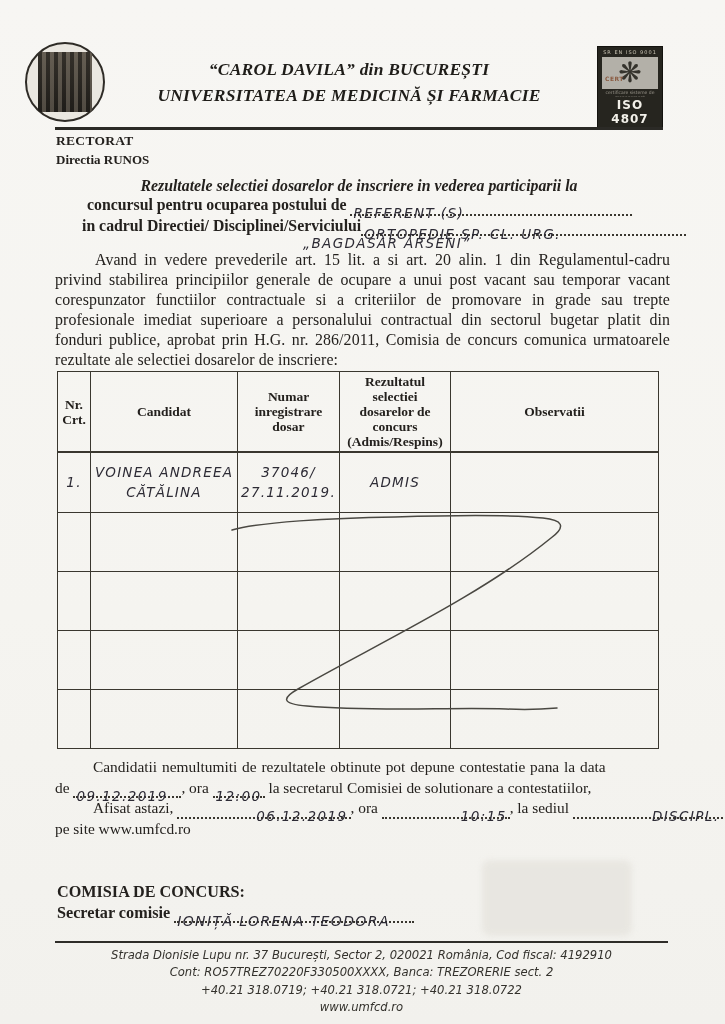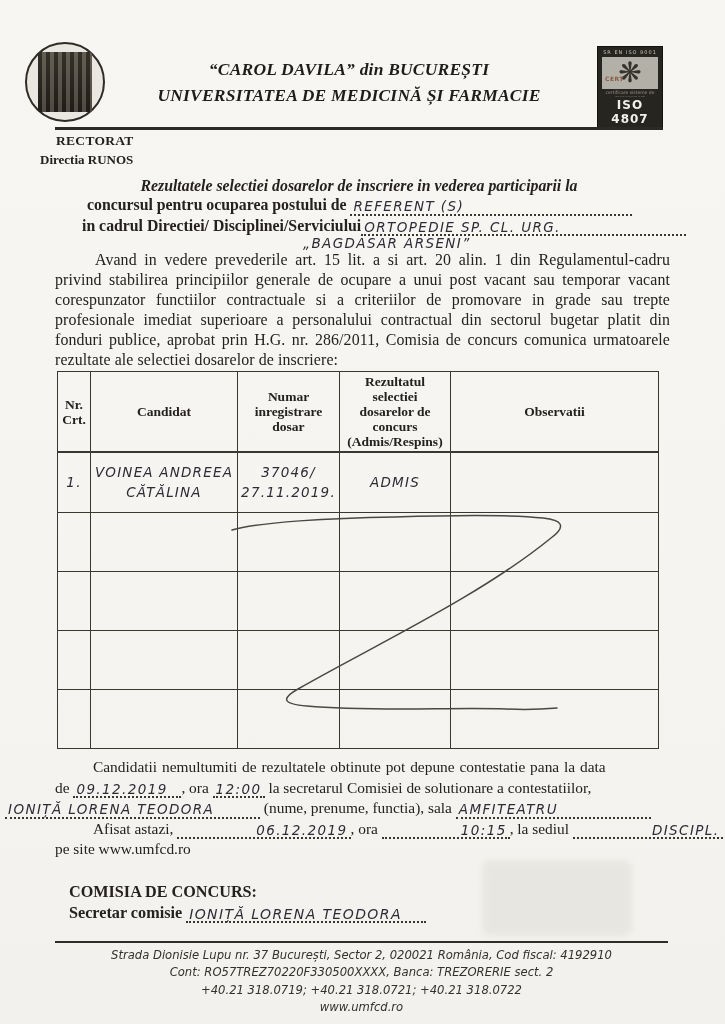--- a/index.html
+++ b/index.html
@@ -39,41 +39,41 @@
     display:flex;flex-direction:column;
   }
   .iso-topbar{height:9px;font:5px "DejaVu Sans",sans-serif;color:#cac4b4;text-align:center;overflow:hidden;letter-spacing:1px;padding-top:2px;}
   .iso-mid{margin:2px 4px 1px;height:44px;background:#b3b0a8;position:relative;display:flex;align-items:center;justify-content:center;}
   .iso-star{font-size:28px;color:#35332c;line-height:1;}
   .iso-cert{position:absolute;left:3px;top:18px;font:bold 6px "DejaVu Sans",sans-serif;color:#8a5a40;letter-spacing:.5px;}
   .iso-fine{font:4.5px "DejaVu Sans",sans-serif;color:#98948a;text-align:center;line-height:5px;overflow:hidden;height:10px;}
   .iso-label{margin-top:auto;text-align:center;color:#f2f0e9;font:bold 12px "DejaVu Sans",sans-serif;padding:1px 0 3px;letter-spacing:1px;}
   .rule{position:absolute;left:55px;top:127px;width:608px;height:3px;background:#2b2a26;}
   .dept1{position:absolute;left:56px;top:133px;font-weight:bold;font-size:13.5px;letter-spacing:.3px;}
-  .dept2{position:absolute;left:40px;top:152px;font-weight:bold;font-size:13px;}
+  .dept2{position:absolute;left:56px;top:152px;font-weight:bold;font-size:13px;}
 
   
   .title-block{position:absolute;left:55px;top:176px;width:616px;font-weight:bold;font-size:15.8px;line-height:19px;}
   .tl1{text-align:center;padding-right:8px;font-style:italic;}
   .tl2{margin-left:32px;white-space:nowrap;}
   .tl3{margin-left:27px;white-space:nowrap;}
   .tl4{margin-left:248px;margin-top:-3px;}
 
   
   .hw{
     font-family:"DejaVu Sans",sans-serif;
     font-style:italic;font-weight:normal;
     color:#2d2b35;letter-spacing:1.4px;font-size:13.5px;
   }
   .dotline{
     display:inline-block;border-bottom:2px dotted #39362f;
     line-height:1;vertical-align:baseline;box-sizing:border-box;
     white-space:nowrap;
   }
-  .dotline .hw{position:relative;top:1px;display:inline-block;padding:0 3px 1px;}
+  .dotline .hw{position:relative;top:8px;display:inline-block;padding:0 3px 1px;}
 
   
   .body-par{
     position:absolute;left:55px;top:250px;width:615px;
     font-size:15.9px;line-height:19.9px;text-align:justify;text-indent:40px;
     letter-spacing:.1px;
   }
 
   
   table.results{
@@ -99,21 +99,21 @@
 
   
   .contest{position:absolute;left:55px;top:757px;width:620px;font-size:15.4px;line-height:20.5px;}
   .cl1{text-indent:38px;word-spacing:1px;}
   .cl2,.cl3,.cl4{white-space:nowrap;}
   .cl3 .lead{margin-left:-50px;}
   .cl4{text-indent:38px;}
 
   
   .stamp-blob{position:absolute;left:482px;top:860px;width:150px;height:76px;background:#e7e5df;border-radius:8px;filter:blur(3px);opacity:.85;}
-  .comisia{position:absolute;left:57px;top:882px;font-size:16.2px;font-weight:bold;line-height:21px;margin-left:12px;}
+  .comisia{position:absolute;left:57px;top:882px;font-size:16.2px;font-weight:bold;line-height:21px;}
   .comisia .dotline .hw{font-size:14px;}
 
   
   .footer{
     position:absolute;left:55px;top:941px;width:613px;
     border-top:2.5px solid #2f2d29;padding-top:4px;
     text-align:center;font-family:"DejaVu Sans",sans-serif;font-style:italic;
     font-size:11.6px;line-height:17.4px;color:#33312c;
   }
   .footer .f1{font-weight:bold;}
@@ -232,24 +232,20 @@
              C 527 710, 546 709, 557 708" fill="none" stroke="#4a4842" stroke-width="1.5" stroke-linecap="round"></path>
   </svg>
 
   <div class="contest">
     <div class="cl1">Candidatii nemultumiti de rezultatele obtinute pot depune contestatie pana la data</div>
     <div class="cl2"><span>de</span>
       <span class="dotline" style="min-width:108px;"><span class="hw">09.12.2019</span></span><span>, ora</span>
       <span class="dotline" style="min-width:48px;"><span class="hw">12:00</span></span>
       <span>la secretarul Comisiei de solutionare a contestatiilor,</span>
     </div>
-    <div class="cl3"><span class="dotline lead" style="min-width:255px;"><span class="hw">IONIȚĂ LORENA TEODORA</span></span>
-      <span>(nume, prenume, functia), sala</span>
-      <span class="dotline" style="min-width:195px;"><span class="hw">AMFITEATRU</span></span>
-    </div>
     <div class="cl4"><span>Afisat astazi,</span>
       <span class="dotline" style="min-width:145px;"><span class="hw">06.12.2019</span></span><span>, ora</span>
       <span class="dotline" style="min-width:52px;"><span class="hw">10:15</span></span><span>, la sediul</span>
       <span class="dotline" style="min-width:175px;"><span class="hw">DISCIPL. ORTOPEDIE</span></span>
       
     </div>
     <div class="cl5">pe site www.umfcd.ro</div>
   </div>
 
   <div class="stamp-blob"></div>

